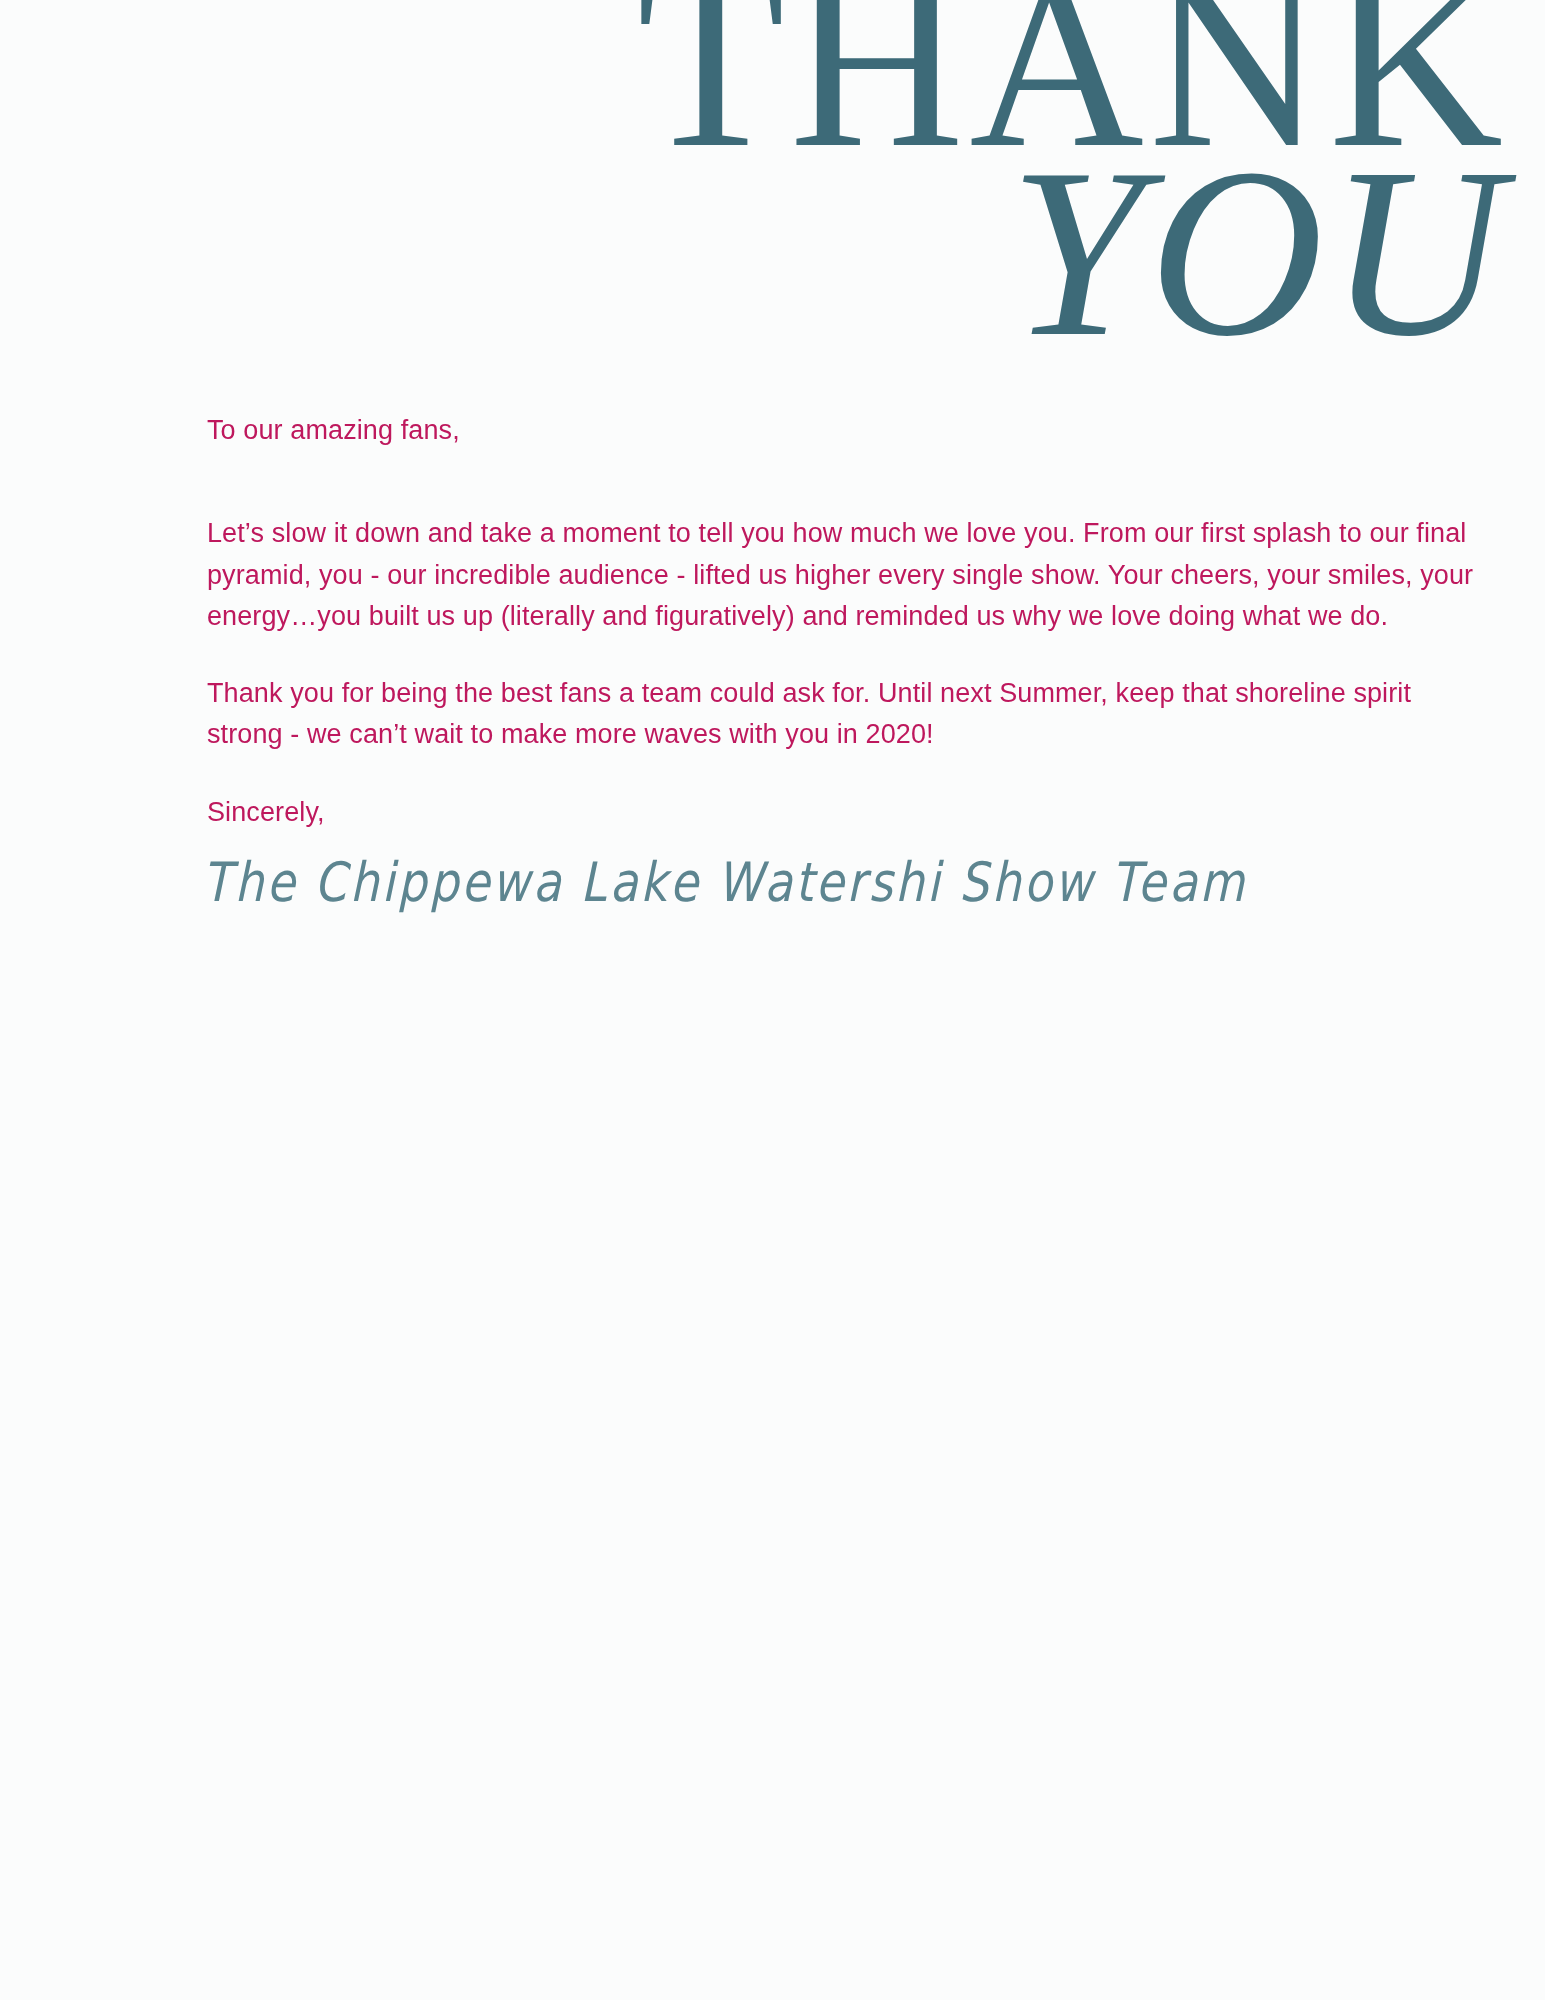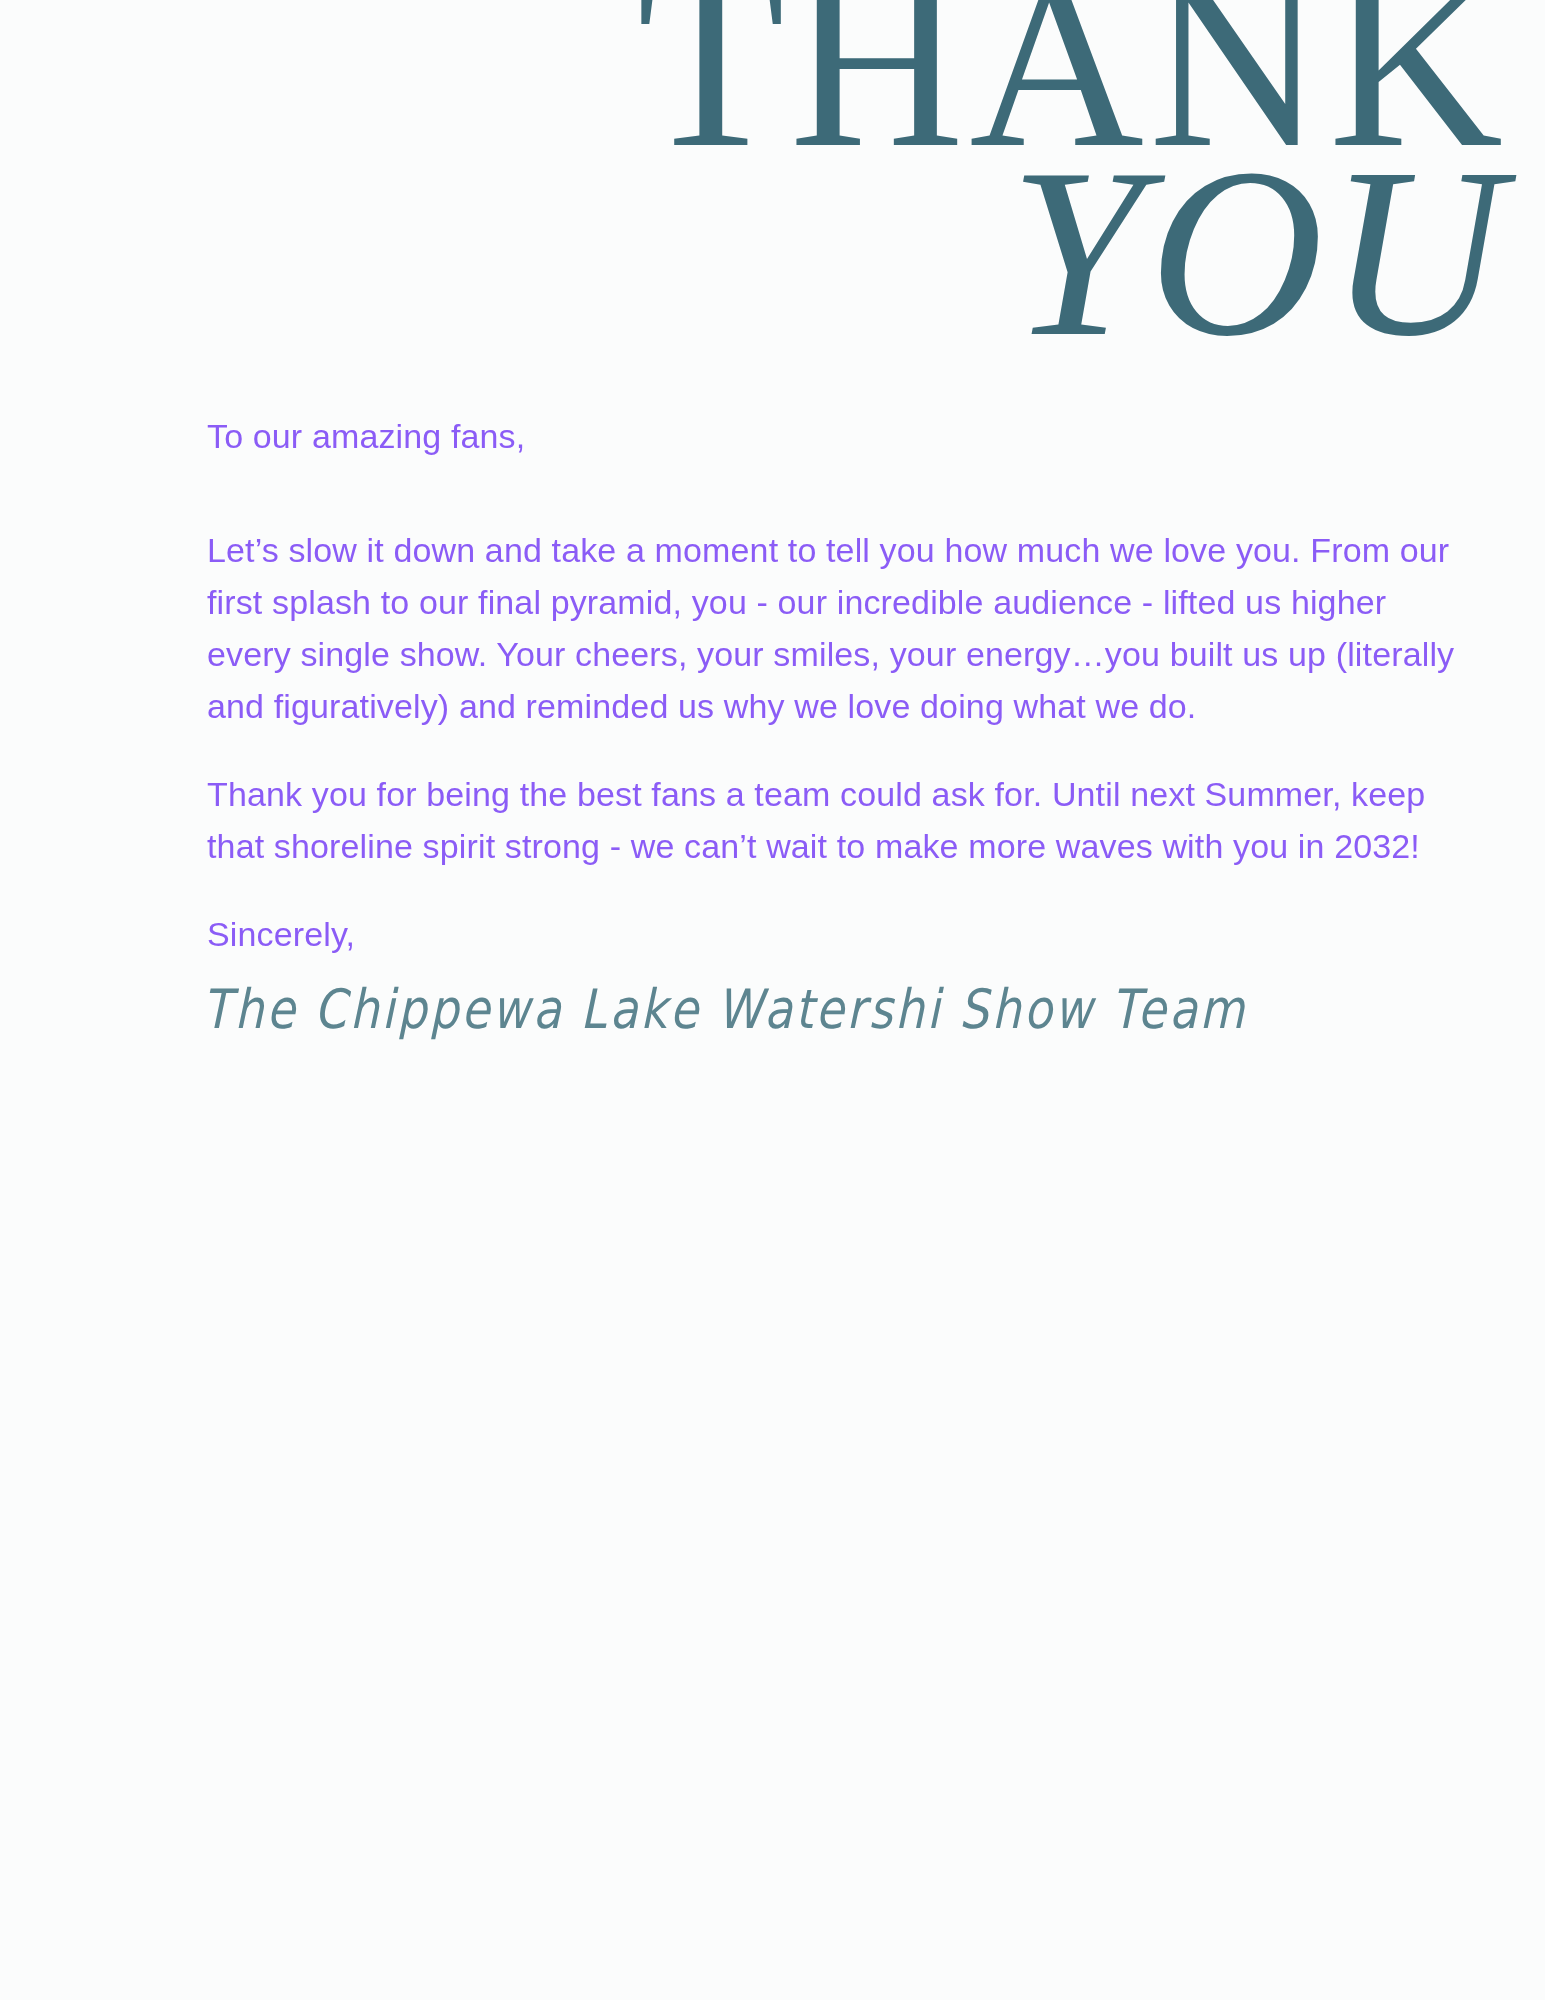--- a/index.html
+++ b/index.html
@@ -51,23 +51,23 @@
 
   
   .letter {
     position: absolute;
     left: 207px;
     top: 410px;
     width: 1270px;
   }
   .letter p {
     margin: 0 0 36px 0;
-    font-size: 34px;
+    font-size: 27px;
     line-height: 1.53;
-    color: #8b5cf6;
+    color: #be185d;
     font-family: "Liberation Sans", sans-serif;
     font-weight: 400;
     letter-spacing: 0.004em;
   }
   .letter p.salutation {
     margin-bottom: 62px;
   }
   .letter p.closing {
     margin-bottom: 16px;
   }
@@ -90,18 +90,18 @@
 <div class="page">
 
   <div class="headline">
     <span class="line1">THANK</span>
     <span class="line2">YOU</span>
   </div>
 
   <div class="letter">
     <p class="salutation">To our amazing fans,</p>
     <p>Let’s slow it down and take a moment to tell you how much we love you. From our first splash to our final pyramid, you - our incredible audience - lifted us higher every single show. Your cheers, your smiles, your energy…you built us up (literally and figuratively) and reminded us why we love doing what we do.</p>
-    <p>Thank you for being the best fans a team could ask for. Until next Summer, keep that shoreline spirit strong - we can’t wait to make more waves with you in 2032!</p>
+    <p>Thank you for being the best fans a team could ask for. Until next Summer, keep that shoreline spirit strong - we can’t wait to make more waves with you in 2020!</p>
     <p class="closing">Sincerely,</p>
     <div class="signature">The Chippewa Lake Watershi Show Team</div>
   </div>
 
 </div>
 
 </body></html>

